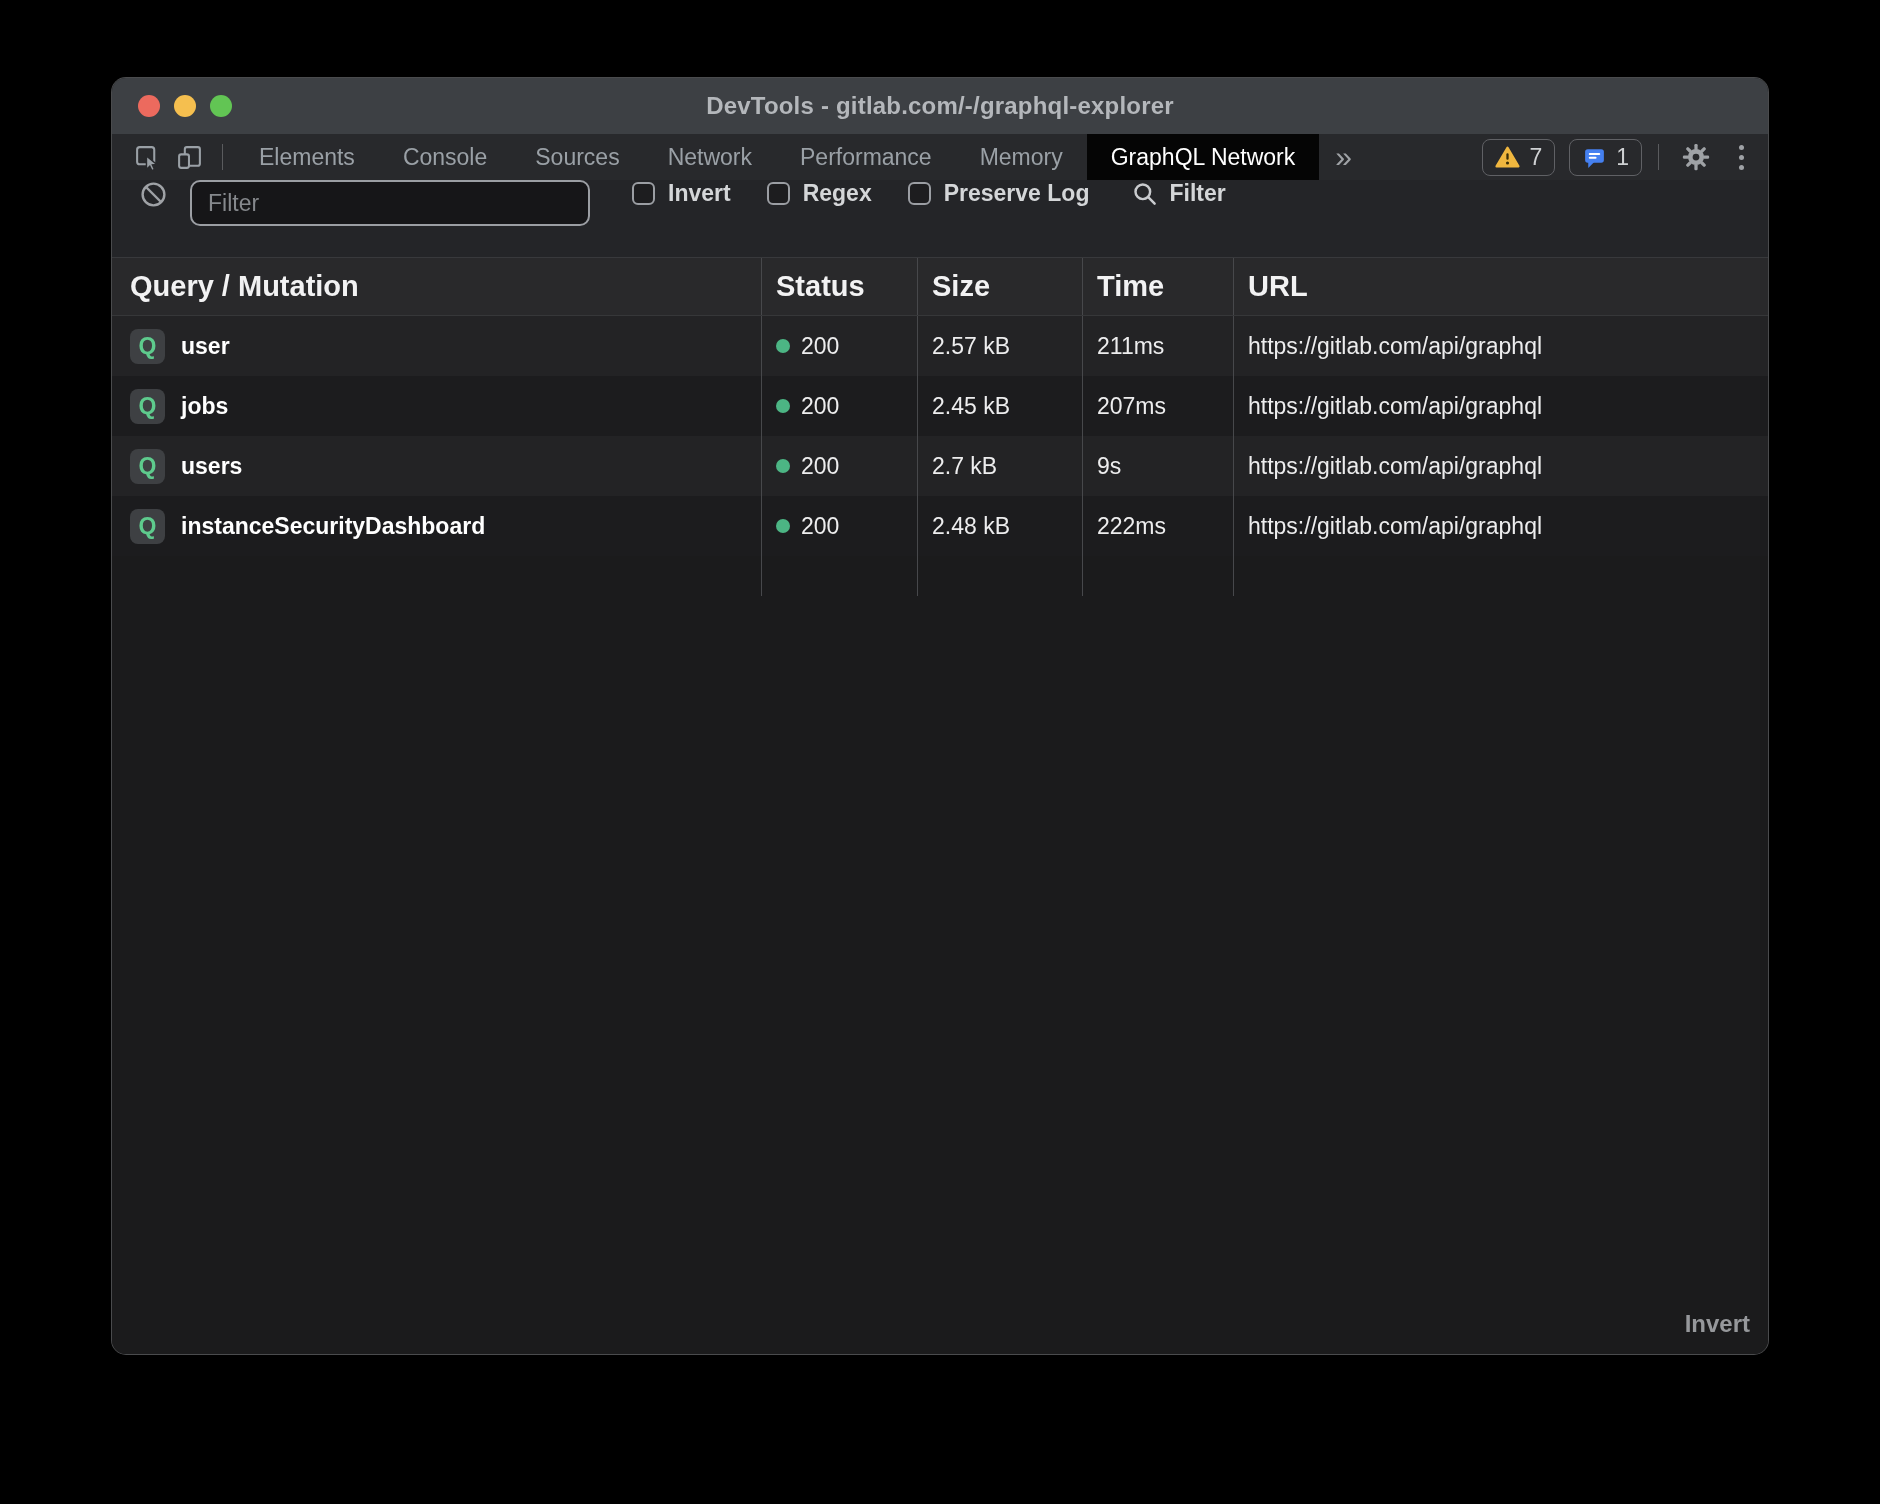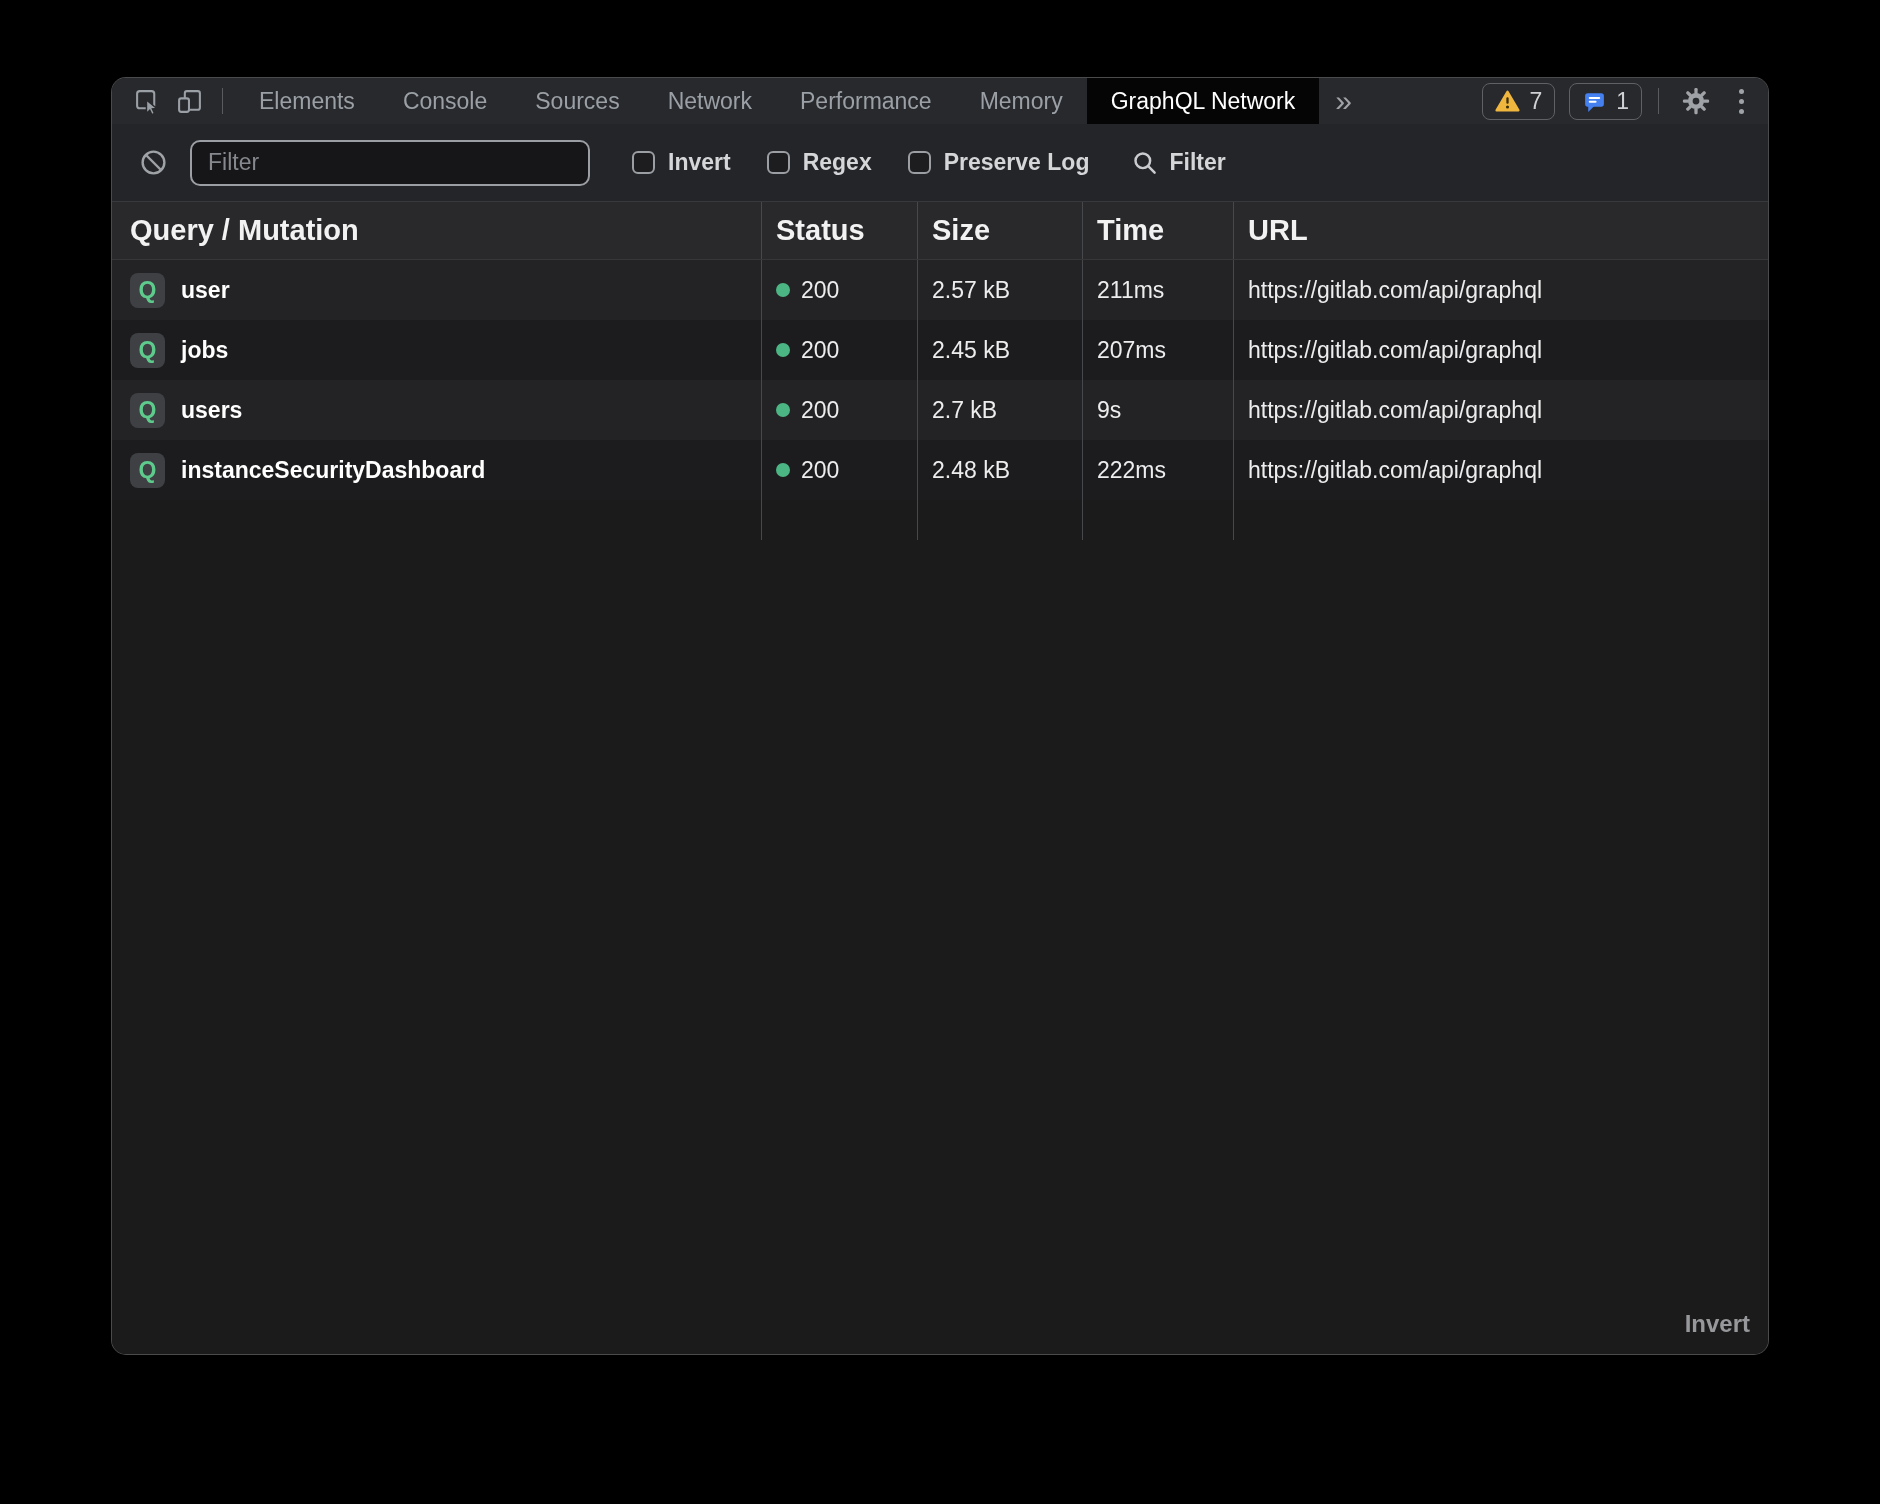--- a/index.html
+++ b/index.html
@@ -28,21 +28,21 @@
   .tab.active { background:#050505; color:#ffffff; }
   .chevron { display:flex; align-items:center; padding:0 16px; color:#9fa2a6; font-size:30px; cursor:pointer; }
   .tb-right { margin-left:auto; display:flex; align-items:center; gap:14px; padding-right:16px; }
   .badge { display:flex; align-items:center; gap:9px; border:1px solid #606165; border-radius:8px;
            padding:4px 12px; color:#cfd1d3; font-size:23px; cursor:pointer; }
   .kebab { display:flex; flex-direction:column; gap:5px; padding:0 8px; cursor:pointer; }
   .kebab i { width:5px; height:5px; border-radius:50%; background:#9fa2a6; }
 
   
   .filterbar { height:78px; flex:none; background:#242528; border-bottom:1px solid #38393c;
-               display:flex; align-items:center; padding:0 20px; }
+               display:flex; align-items:flex-start; padding:0 20px; }
   .filter-input { width:400px; height:46px; margin:0 42px 0 16px; background:#161618;
                   border:2px solid #9b9ea3; border-radius:10px; color:#e8e8e8;
                   font-size:23px; padding:0 16px; outline:none;
                   font-family:"Liberation Sans","DejaVu Sans",sans-serif; }
   .filter-input::placeholder { color:#85888c; }
   .cb-group { display:flex; align-items:center; gap:13px; margin-right:36px; cursor:pointer; }
   .cb-box { width:23px; height:23px; border:2px solid #9b9ea3; border-radius:6px; background:#1d1d1f; flex:none; }
   .cb-label, .search-label { color:#d4d6d8; font-weight:bold; font-size:23px; white-space:nowrap; }
   .search-group { display:flex; align-items:center; gap:11px; margin-left:6px; cursor:pointer; }
 
@@ -67,20 +67,28 @@
   .body-rest { flex:1; position:relative; background:#1b1b1c; }
   .support { position:absolute; right:18px; bottom:16px; color:#96989b; font-weight:bold; font-size:24px; cursor:pointer; }
 
   svg { display:block; }
 </style>
 </head>
 <body>
 
 <div class="window">
 
+  <div class="titlebar">
+    <div class="traffic">
+      <span class="light red"></span>
+      <span class="light yellow"></span>
+      <span class="light green"></span>
+    </div>
+    <span class="win-title">DevTools - gitlab.com/-/graphql-explorer</span>
+  </div>
 
   <div class="tabbar">
     <span class="tb-icon">
       <svg width="27" height="27" viewBox="0 0 26 26">
         <rect x="3" y="3" width="16.5" height="16.5" rx="2.5" fill="none" stroke="#9aa0a6" stroke-width="2"></rect>
         <polygon points="12,11.5 12,24.5 15.2,21.4 17.2,25.6 19.7,24.4 17.7,20.2 21.9,19.8" fill="#9aa0a6" stroke="#28292c" stroke-width="1.4"></polygon>
       </svg>
     </span>
     <span class="tb-icon">
       <svg width="27" height="27" viewBox="0 0 26 26">

